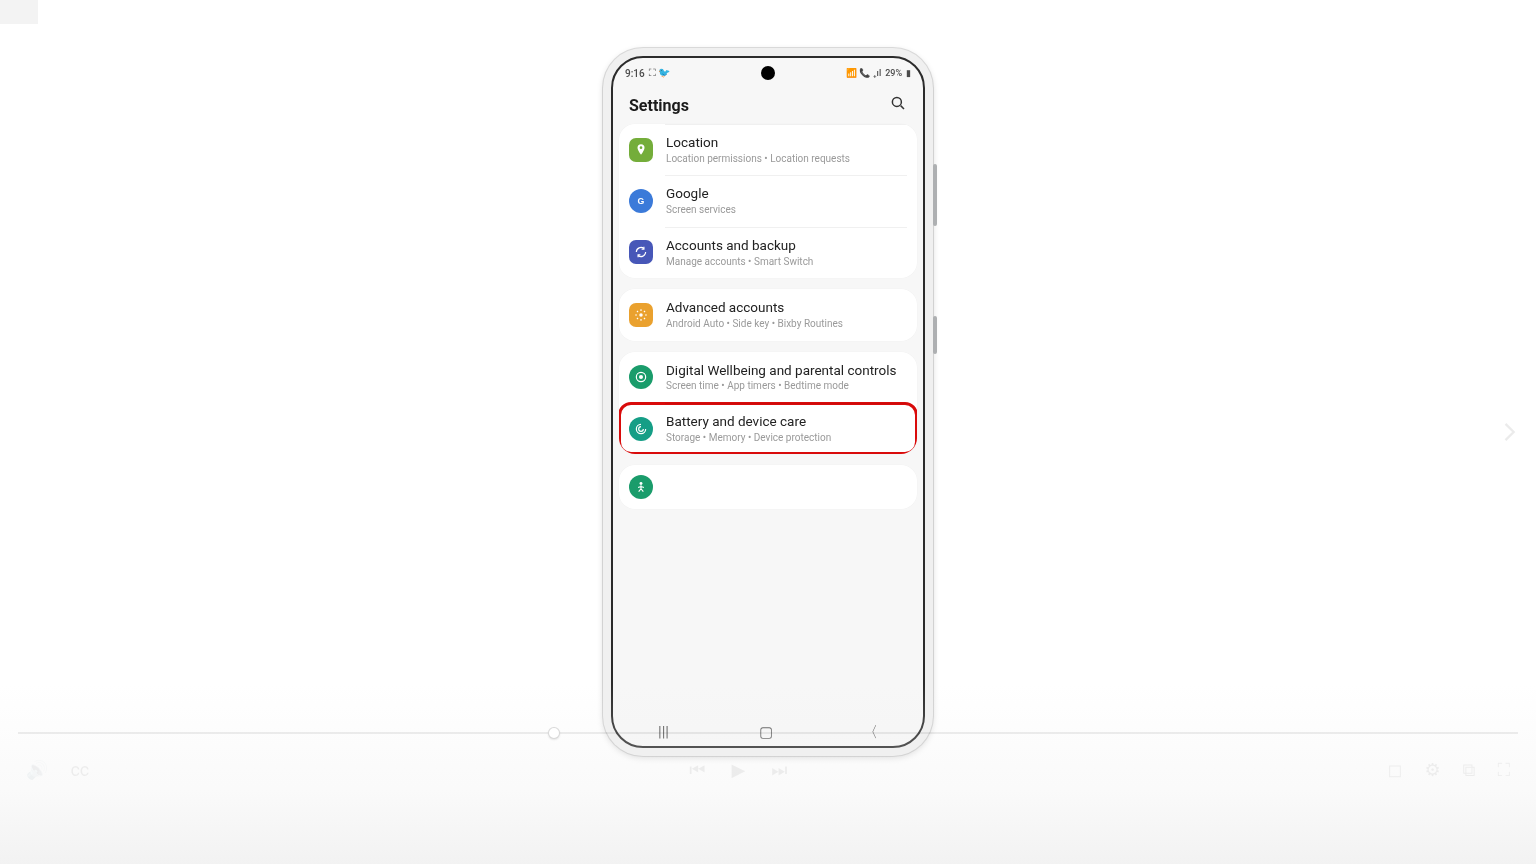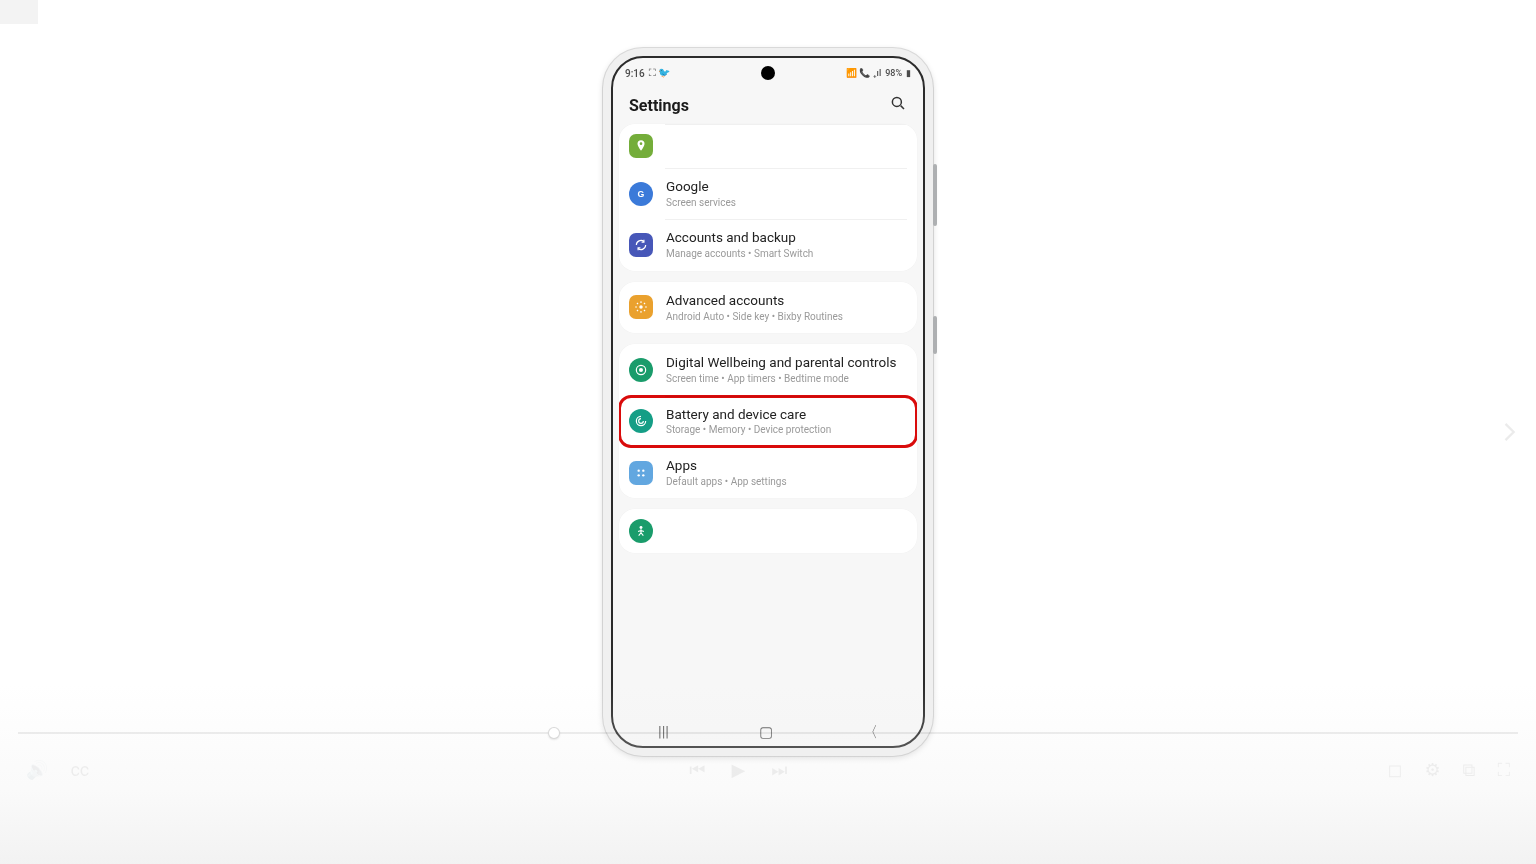--- a/index.html
+++ b/index.html
@@ -207,21 +207,21 @@
   <div class="screen">
     <div class="camera"></div>
 
     <div class="status-bar">
       <div class="status-left">
         <span>9:16</span>
         <span>⛶ 🐦</span>
       </div>
       <div class="status-right">
         <span>📶 📞 ₊ıl</span>
-        <span>98%</span>
+        <span>29%</span>
         <span>▮</span>
       </div>
     </div>
 
     <div class="app-header">
       <span class="app-title">Settings</span>
       <span>
         <svg viewBox="0 0 24 24" width="18" height="18" fill="none" stroke="#333" stroke-width="2">
             <circle cx="10.5" cy="10.5" r="6"></circle>
             <path d="M20 20l-4.5-4.5"></path>
@@ -231,20 +231,24 @@
 
     <div class="scroll-area" id="cards">
         <div class="card first-card">
           <div class="row">
             <div class="icon-wrap" style="background: rgb(116, 173, 58);">
               <svg viewBox="0 0 24 24">
                 <path d="M12 2a6 6 0 0 1 6 6c0 4.5-6 12-6 12S6 12.5 6 8a6 6 0 0 1 6-6z" fill="white"></path>
                 <circle cx="12" cy="8" r="2.3" fill="#74ad3a"></circle>
               </svg>
             </div>
+            <div class="row-text">
+              <div class="row-title">Location</div>
+              <div class="row-sub">Location permissions  •  Location requests</div>
+            </div>
           </div>
           <div class="row">
             <div class="icon-wrap circle" style="background: rgb(59, 122, 217);">
               <svg viewBox="0 0 24 24">
                 <text x="12" y="17" text-anchor="middle" font-size="15" font-weight="700" fill="white" font-family="Arial">G</text>
               </svg>
             </div>
             <div class="row-text">
               <div class="row-title">Google</div>
               <div class="row-sub">Screen services</div>
@@ -293,34 +297,20 @@
           <div class="row highlight">
             <div class="icon-wrap circle" style="background: rgb(21, 158, 134);">
               <svg viewBox="0 0 24 24">
                 <path d="M12 4a8 8 0 1 0 8 8" stroke="white" stroke-width="2" fill="none"></path>
                 <path d="M12 8a4 4 0 1 0 4 4" stroke="white" stroke-width="2" fill="none"></path>
               </svg>
             </div>
             <div class="row-text">
               <div class="row-title">Battery and device care</div>
               <div class="row-sub">Storage  •  Memory  •  Device protection</div>
-            </div>
-          </div>
-          <div class="row">
-            <div class="icon-wrap" style="background: rgb(98, 167, 224);">
-              <svg viewBox="0 0 24 24">
-                <circle cx="8" cy="8" r="2" fill="white"></circle>
-                <circle cx="16" cy="8" r="2" fill="white"></circle>
-                <circle cx="8" cy="16" r="2" fill="white"></circle>
-                <circle cx="16" cy="16" r="2" fill="white"></circle>
-              </svg>
-            </div>
-            <div class="row-text">
-              <div class="row-title">Apps</div>
-              <div class="row-sub">Default apps  •  App settings</div>
             </div>
           </div>
         </div>
         <div class="card">
           <div class="row">
             <div class="icon-wrap circle" style="background: rgb(26, 156, 107);">
               <svg viewBox="0 0 24 24">
                 <circle cx="12" cy="6" r="2.5" fill="white"></circle>
                 <path d="M12 9v6M12 11l-5 2M12 11l5 2M12 15l-4 5M12 15l4 5" stroke="white" stroke-width="2" fill="none"></path>
               </svg>

